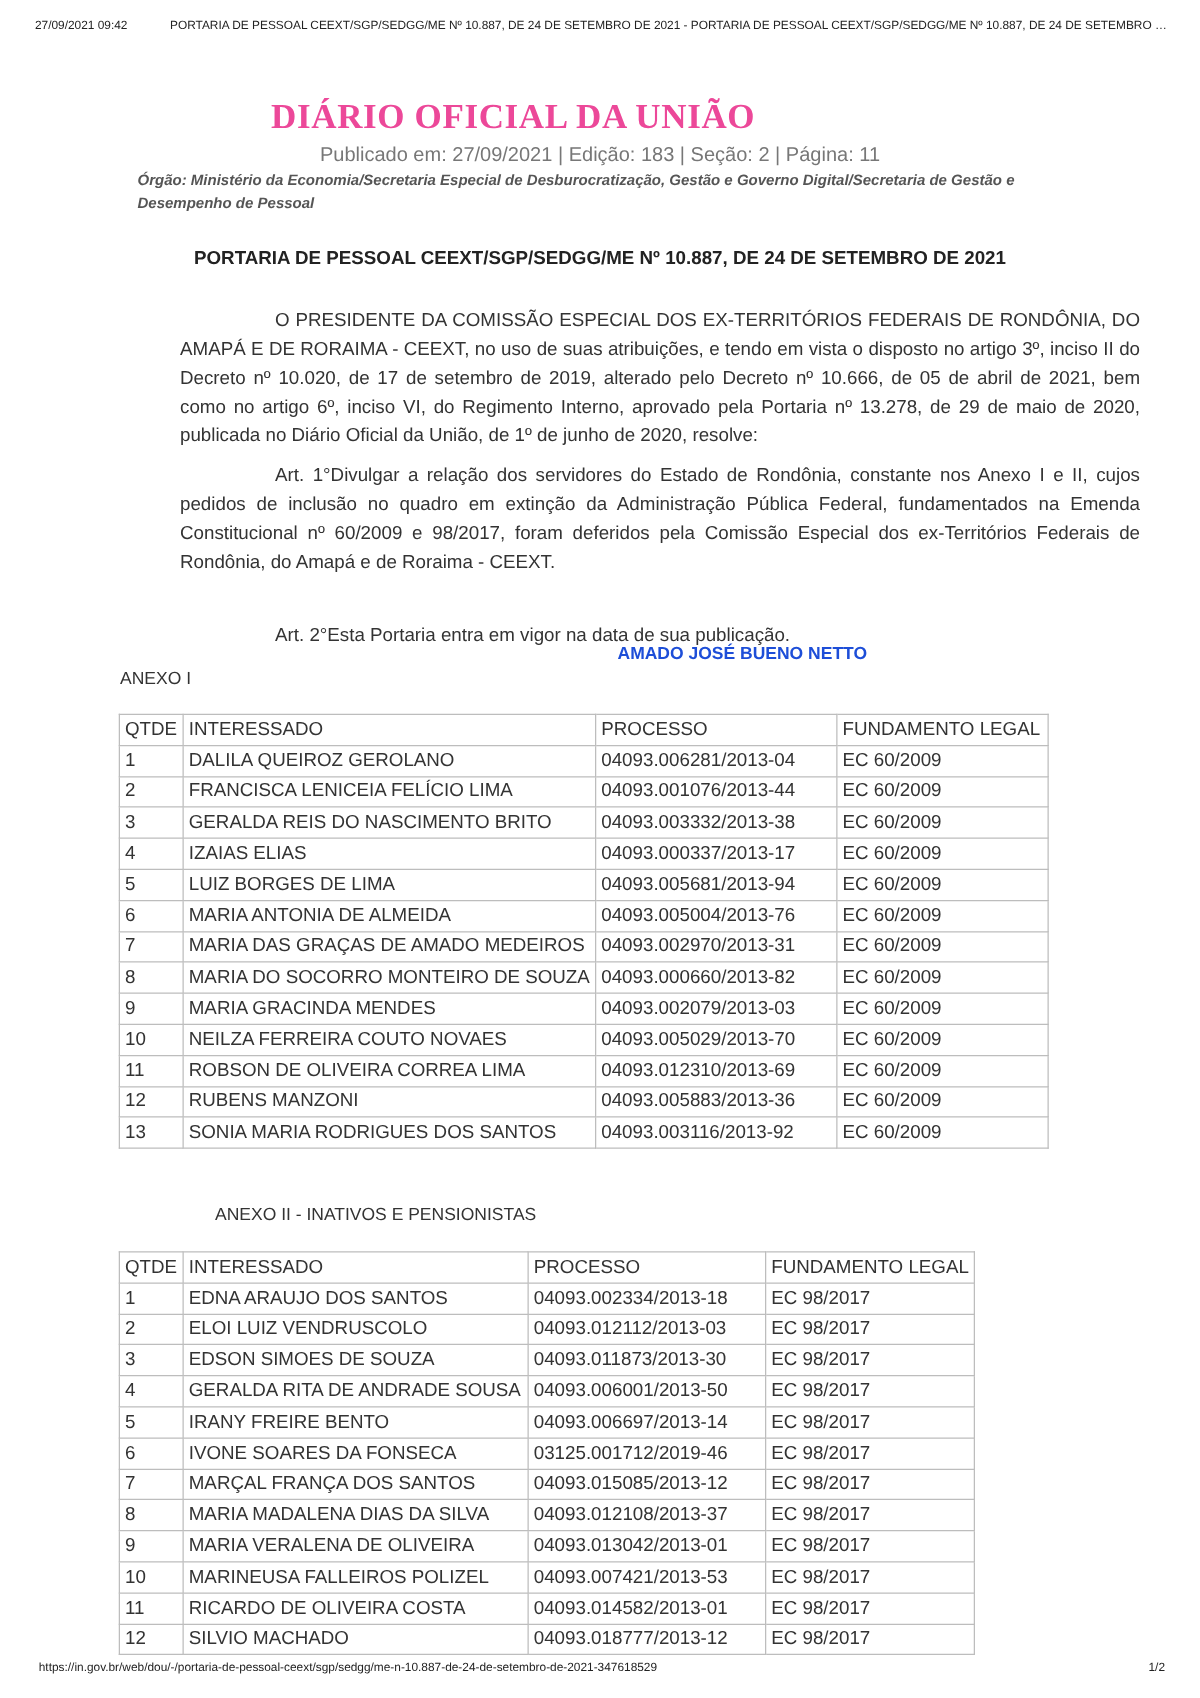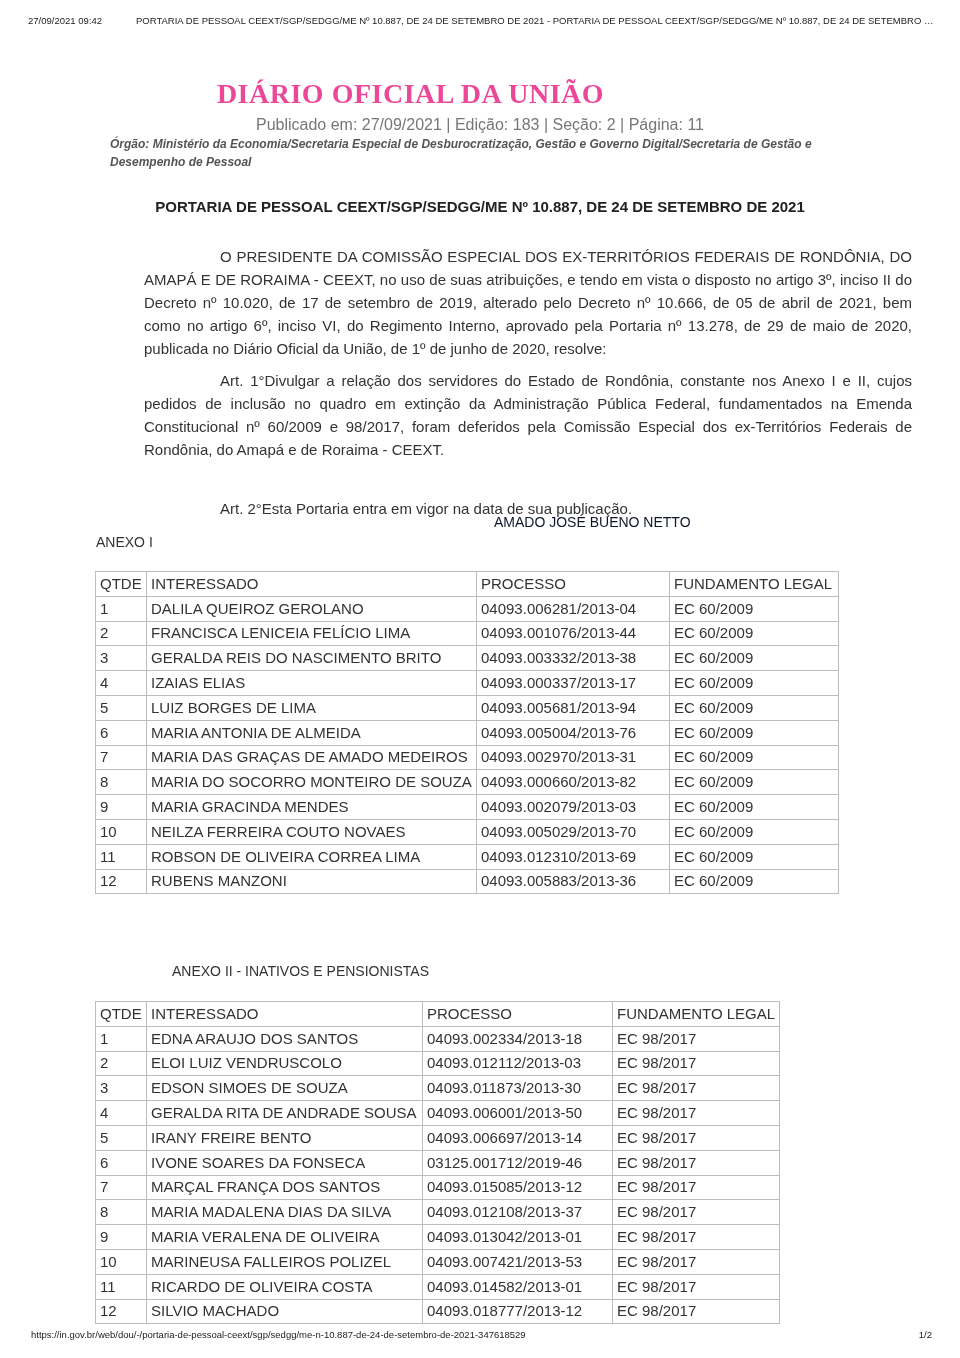--- a/index.html
+++ b/index.html
@@ -16,21 +16,21 @@
   .orgao { position: absolute; top: 135px; left: 110px; width: 740px; text-align: left; font-size: 12px; color: #555; font-weight: bold; line-height: 18px; font-style: italic; }
 
   .act-title { position: absolute; top: 198px; left: 0; width: 960px; text-align: center; font-size: 15px; font-weight: bold; color: #222; }
 
   .body-text { position: absolute; left: 96px; width: 768px; font-size: 15px; line-height: 23px; color: #333; text-align: justify; margin-left: 48px; }
   .body-text p { margin: 0; text-indent: 76px; }
   .p1 { top: 245px; }
   .p2 { top: 369px; }
   .p3 { top: 497px; }
 
-  .signer { position: absolute; top: 514px; left: 494px; font-size: 14px; font-weight: normal; color: #0f172a; }
+  .signer { position: absolute; top: 514px; left: 494px; font-size: 14px; font-weight: bold; color: #1d4ed8; }
   .anexo1-label { position: absolute; top: 534px; left: 96px; font-size: 14px; color: #333; }
   .anexo2-label { position: absolute; top: 963px; left: 172px; font-size: 14px; color: #333; }
 
   table.list { position: absolute; border-collapse: collapse; font-size: 15px; color: #333; }
   table.list td { border: 1px solid #bdbdbd; padding: 0 4px; height: 23.8px; white-space: nowrap; line-height: 18px; }
   #t1 { top: 571px; left: 95px; }
   #t1 td:nth-child(1) { width: 42px; }
   #t1 td:nth-child(2) { width: 321px; }
   #t1 td:nth-child(3) { width: 184px; }
   #t1 td:nth-child(4) { width: 160px; }
@@ -140,20 +140,26 @@
         <td>ROBSON DE OLIVEIRA CORREA LIMA</td>
         <td>04093.012310/2013-69</td>
         <td>EC 60/2009</td>
       </tr>
       <tr>
         <td>12</td>
         <td>RUBENS MANZONI</td>
         <td>04093.005883/2013-36</td>
         <td>EC 60/2009</td>
       </tr>
+      <tr>
+        <td>13</td>
+        <td>SONIA MARIA RODRIGUES DOS SANTOS</td>
+        <td>04093.003116/2013-92</td>
+        <td>EC 60/2009</td>
+      </tr>
     </tbody>
 </table>
 
 <div class="anexo2-label">ANEXO II - INATIVOS E PENSIONISTAS</div>
 
 <table class="list" id="t2">
   <tbody>
       <tr>
         <td>QTDE</td>
         <td>INTERESSADO</td>

